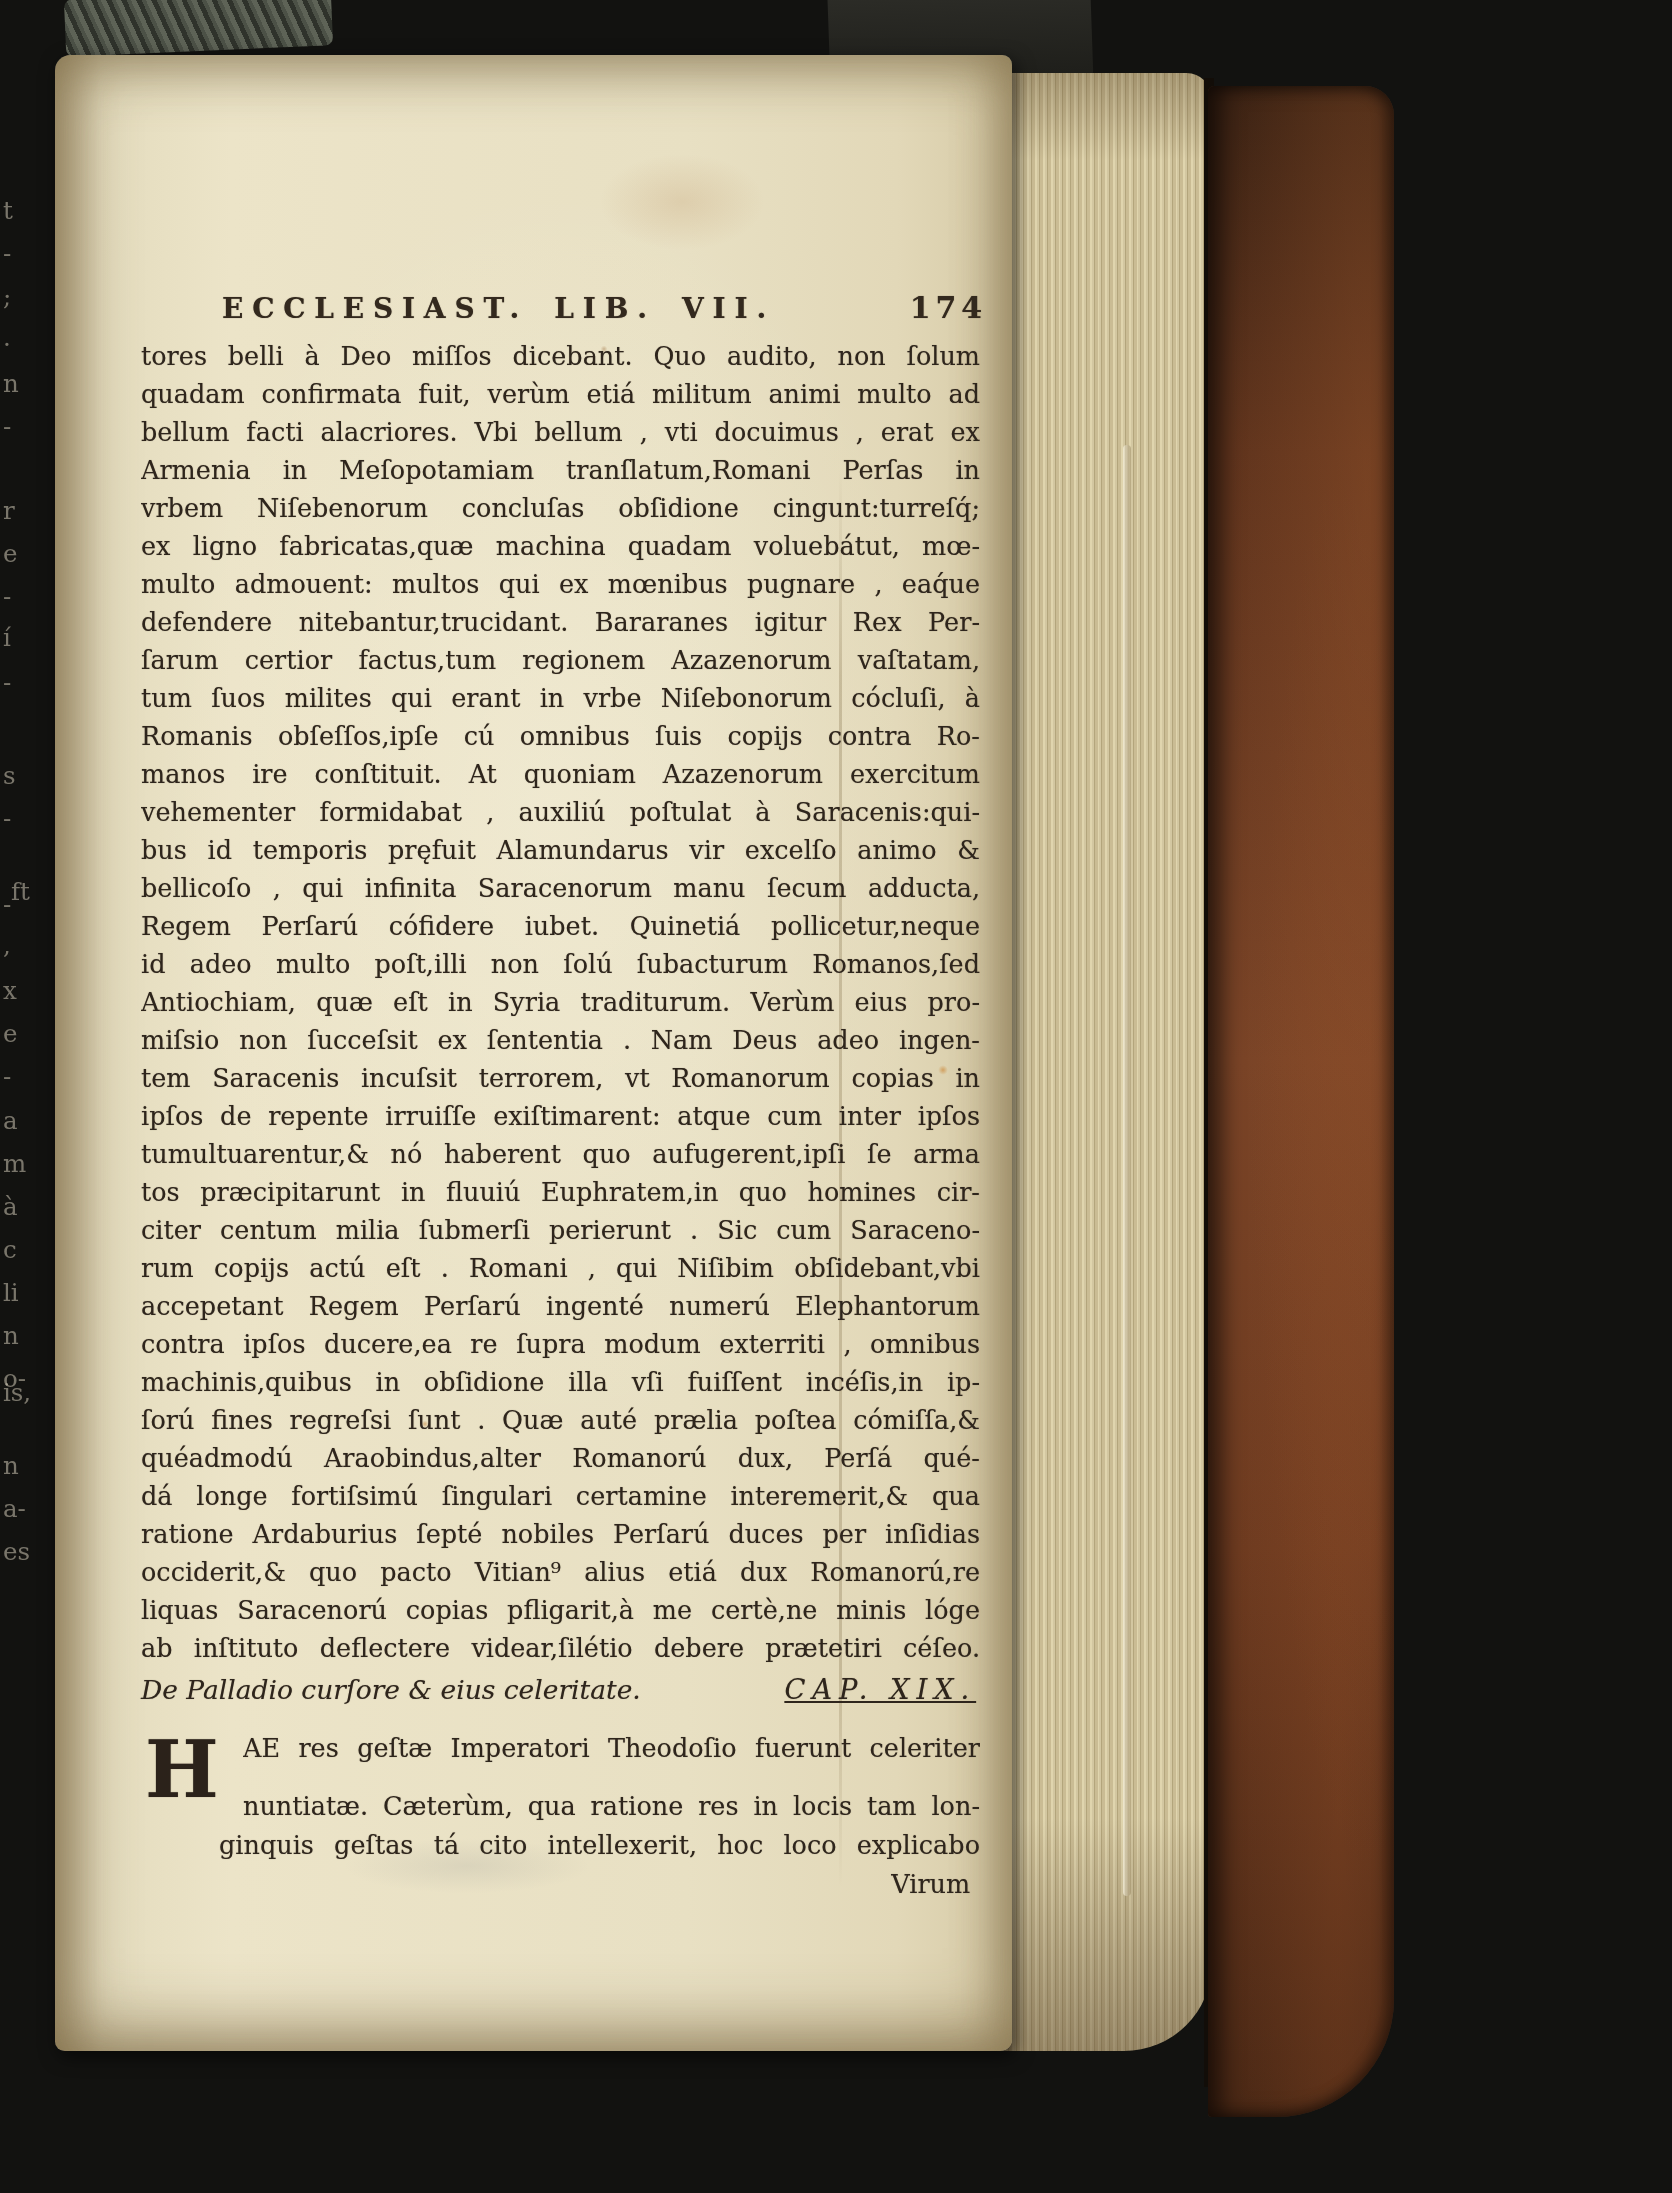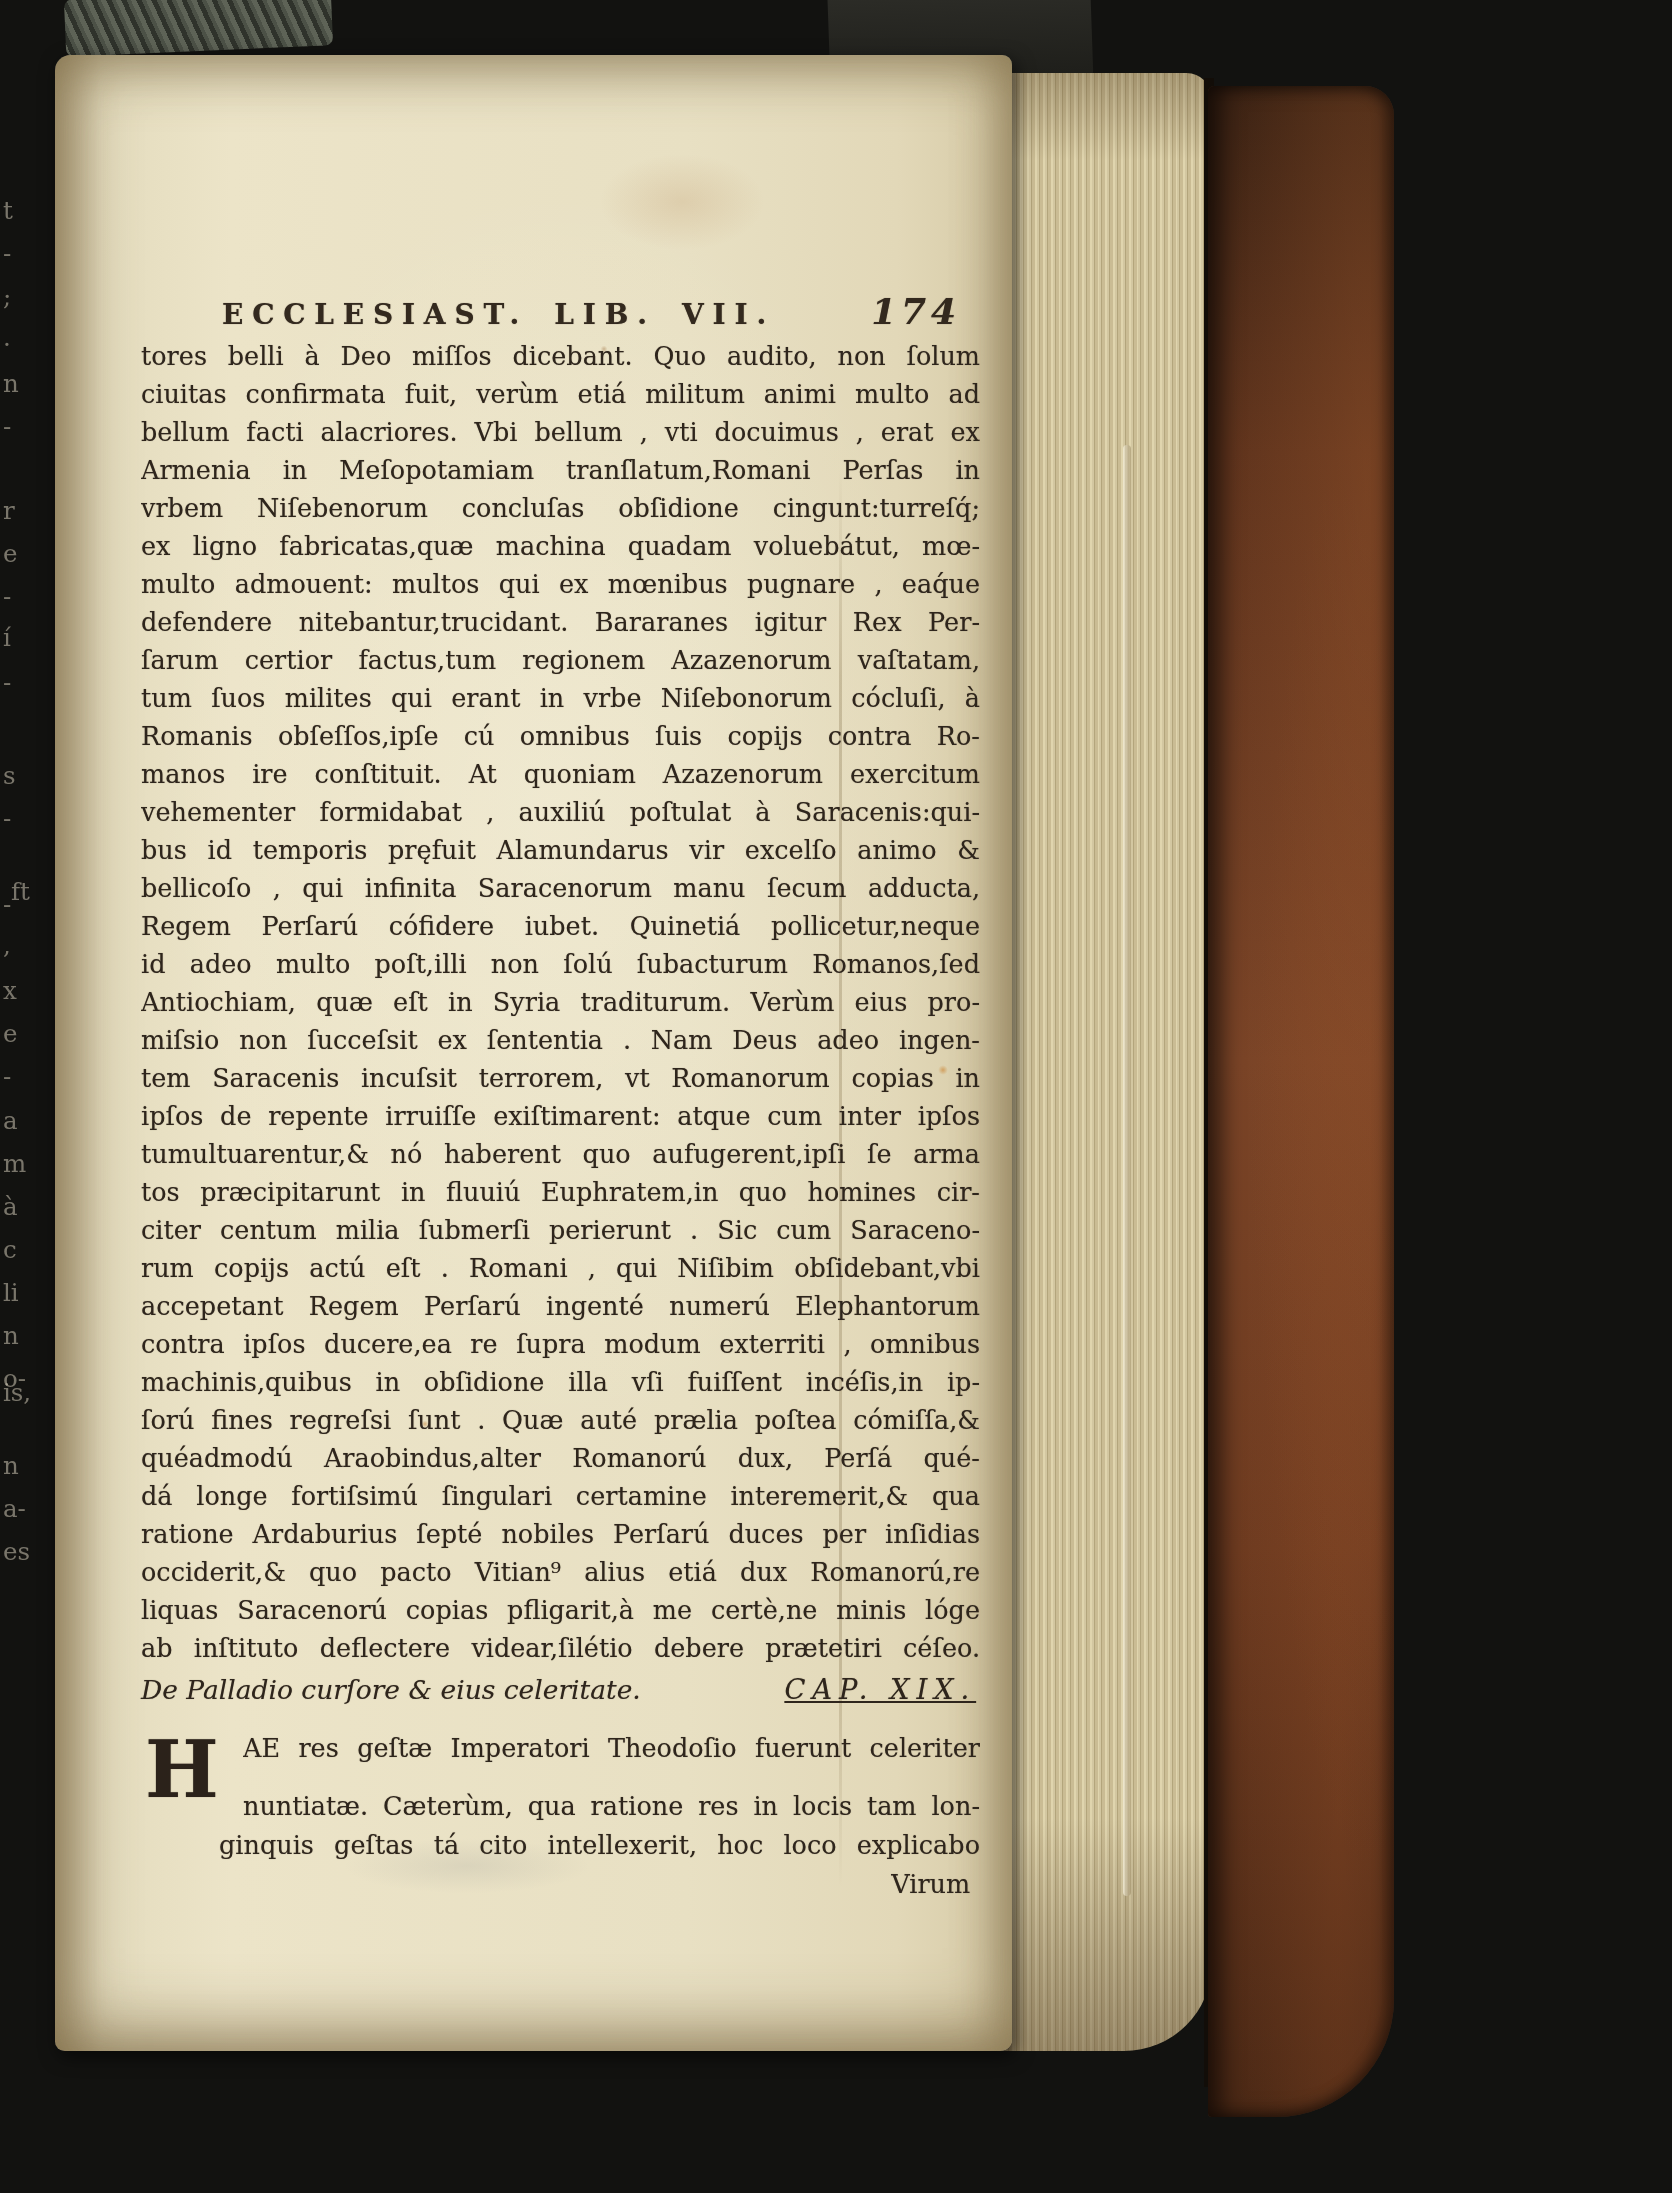--- a/index.html
+++ b/index.html
@@ -45,22 +45,22 @@
                inset 33px 0 54px rgba(110,90,55,.30), inset -21.6px 0 39px rgba(110,90,55,.26),
                3.9px 5.9px 17.6px rgba(0,0,0,.55);
     color:#2e251c;}
   .crease{position:absolute;left:784px;top:412px;width:2.9px;height:1421px;
     background:linear-gradient(180deg,rgba(0,0,0,0),rgba(120,100,60,.28) 15%,rgba(120,100,60,.28) 85%,rgba(0,0,0,0));}
 
   
   .page-header{position:absolute;left:12px;top:235px;width:100%;display:flex;align-items:baseline;}
   .header-title{margin-left:155px;font-size:28px;font-weight:bold;letter-spacing:8.8px;word-spacing:7.8px;
     color:#33291e;text-shadow:0 0 1px rgba(45,32,20,.55);}
-  .folio-number{margin-left:auto;margin-right:63px;font-size:36px;font-weight:bold;letter-spacing:4.9px;
-    color:#33291e;text-shadow:0 0 1px rgba(45,32,20,.55);font-style:italic;}
+  .folio-number{margin-left:auto;margin-right:37px;font-size:30px;font-weight:bold;letter-spacing:4.9px;
+    color:#33291e;text-shadow:0 0 1px rgba(45,32,20,.55);}
 
   .text-block{position:absolute;left:86px;top:282px;width:839px;font-size:25.5px;
     color:#2e251c;text-shadow:0 0 1px rgba(45,32,20,.4);}
   .line{height:38px;line-height:38px;text-align:justify;text-align-last:justify;overflow:hidden;}
 
   .chapter-heading{display:flex;height:41px;line-height:41px;margin-top:2px;}
   .chapter-title{font-style:italic;font-size:26.5px;}
   .chapter-label{margin-left:auto;margin-right:3.9px;font-style:italic;font-size:27.4px;letter-spacing:6.9px;text-decoration:underline;}
 
   .paragraph{position:relative;margin-top:2px;}
@@ -125,21 +125,21 @@
   <div class="page">
     <div class="crease"></div>
 
     <div class="page-header">
       <span class="header-title">ECCLESIAST. LIB. VII.</span>
       <span class="folio-number">174</span>
     </div>
 
     <div class="text-block">
       <div class="line">tores belli à Deo miſſos dicebant. Quo audito, non ſolum</div>
-      <div class="line">ciuitas confirmata fuit, verùm etiá militum animi multo ad</div>
+      <div class="line">quadam confirmata fuit, verùm etiá militum animi multo ad</div>
       <div class="line">bellum facti alacriores. Vbi bellum , vti docuimus , erat ex</div>
       <div class="line">Armenia in Meſopotamiam tranſlatum,Romani Perſas in</div>
       <div class="line">vrbem Niſebenorum concluſas obſidione cingunt:turreſq́;</div>
       <div class="line">ex ligno fabricatas,quæ machina quadam voluebátut, mœ-</div>
       <div class="line">multo admouent: multos qui ex mœnibus pugnare , eaq́ue</div>
       <div class="line">defendere nitebantur,trucidant. Bararanes igitur Rex Per-</div>
       <div class="line">ſarum certior factus,tum regionem  Azazenorum vaſtatam,</div>
       <div class="line">tum ſuos milites qui erant in vrbe Niſebonorum cócluſi, à</div>
       <div class="line">Romanis obſeſſos,ipſe cú omnibus ſuis  copijs contra Ro-</div>
       <div class="line">manos ire conſtituit. At quoniam Azazenorum  exercitum</div>

